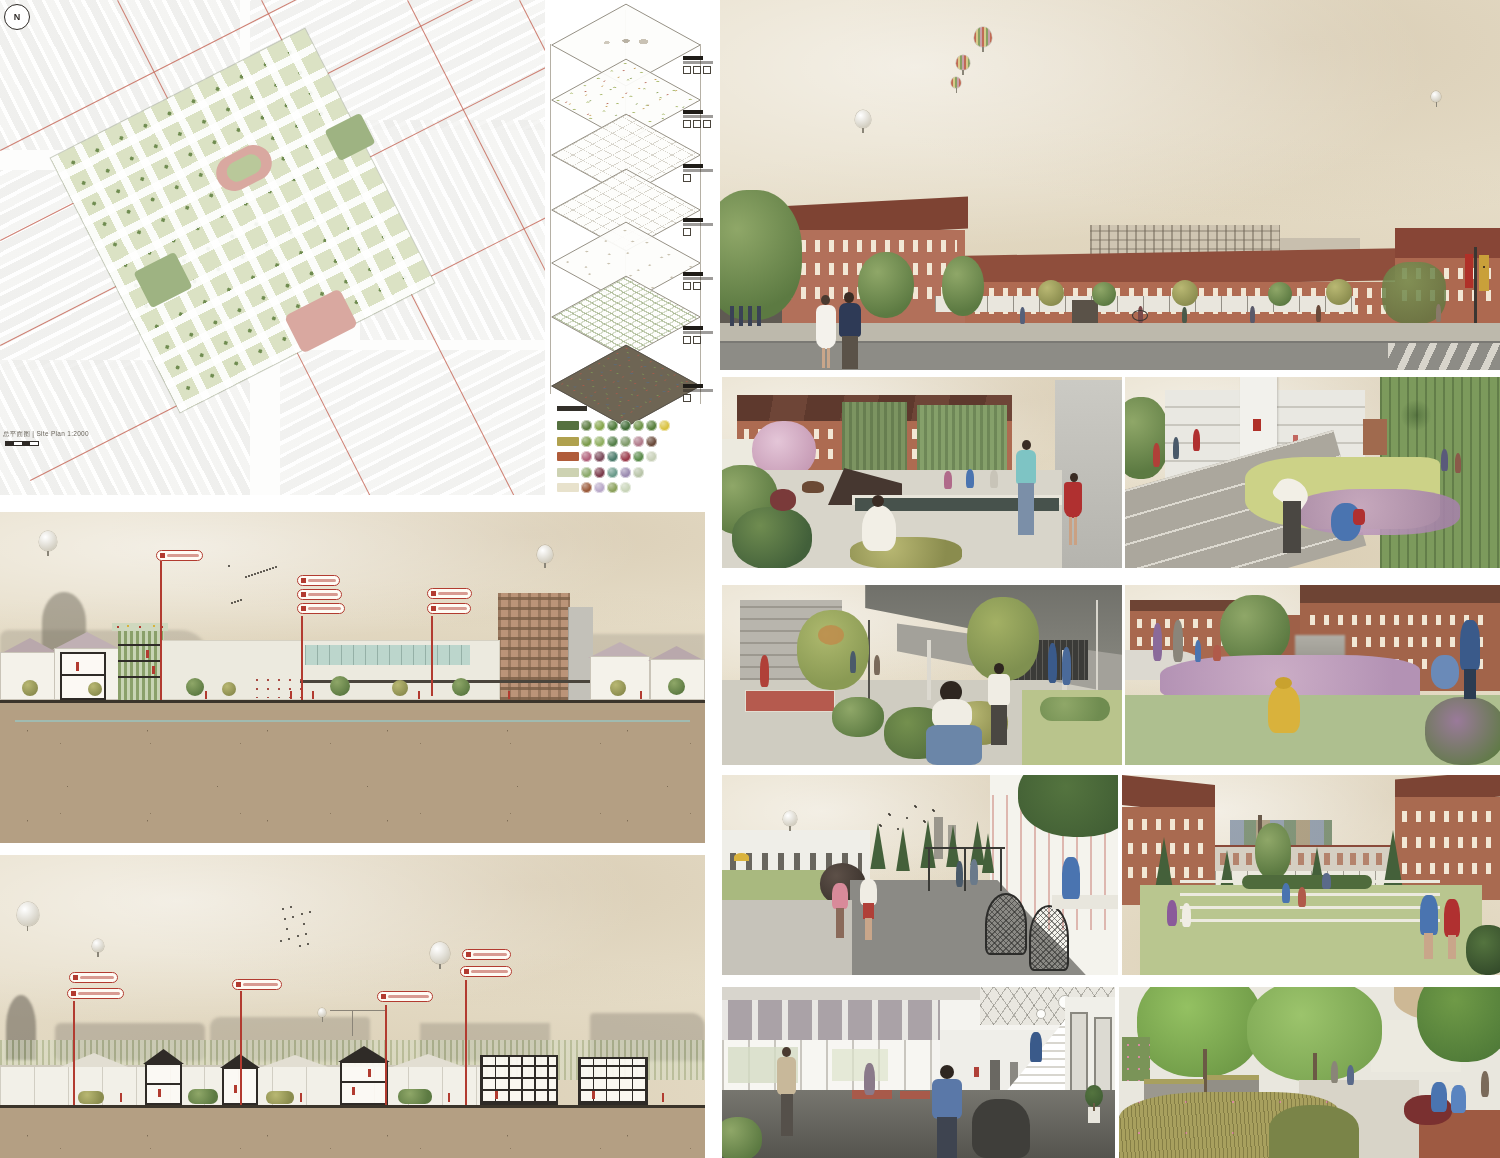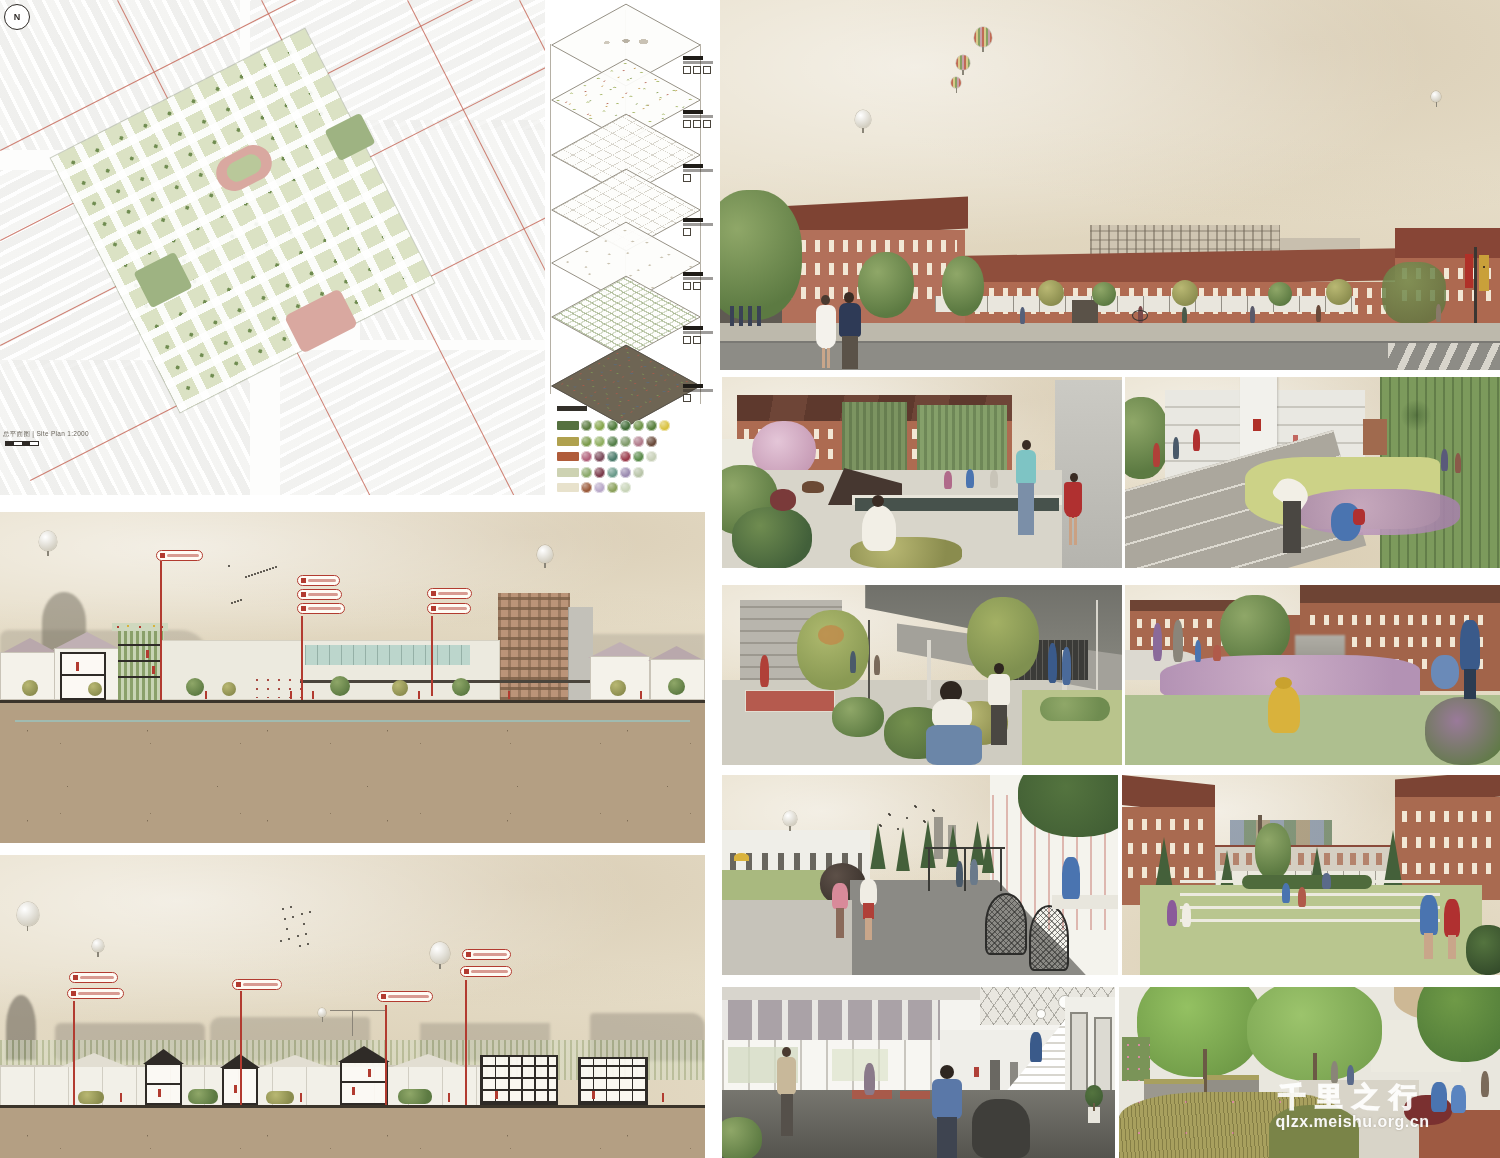--- a/index.html
+++ b/index.html
@@ -764,18 +764,14 @@
     <i style="left:0;top:105px;width:220px;height:66px;background:#a8a05e;border-radius:40% 30% 0 0;
        background-image:repeating-linear-gradient(85deg, rgba(90,85,40,.45) 0 1px, transparent 1px 4px),radial-gradient(circle 2px at 20px 10px, #d88aa0 60%, transparent 61%);background-size:100% 100%,47px 31px"></i>
     <i style="left:150px;top:118px;width:90px;height:53px;border-radius:45% 45% 0 0;background:#7a8448"></i>
     <i style="left:300px;top:123px;width:81px;height:48px;background:#9e5a42"></i>
     <i style="left:285px;top:108px;width:48px;height:30px;border-radius:45%;background:#7a3030"></i>
     <i style="left:312px;top:95px;width:16px;height:30px;border-radius:40% 40% 20% 20%;background:#4a74b0"></i>
     <i style="left:332px;top:98px;width:15px;height:28px;border-radius:40% 40% 20% 20%;background:#5a84c0"></i>
     <i class="person" style="left:362px;top:84px;width:8px;height:26px;background:#7a6a5a"></i>
   </section>
 
-  <div id="watermark">
-    <div id="wm1">千里之行</div>
-    <div id="wm2">qlzx.meishu.org.cn</div>
-  </div>
 
 </div>
 
 </body></html>

